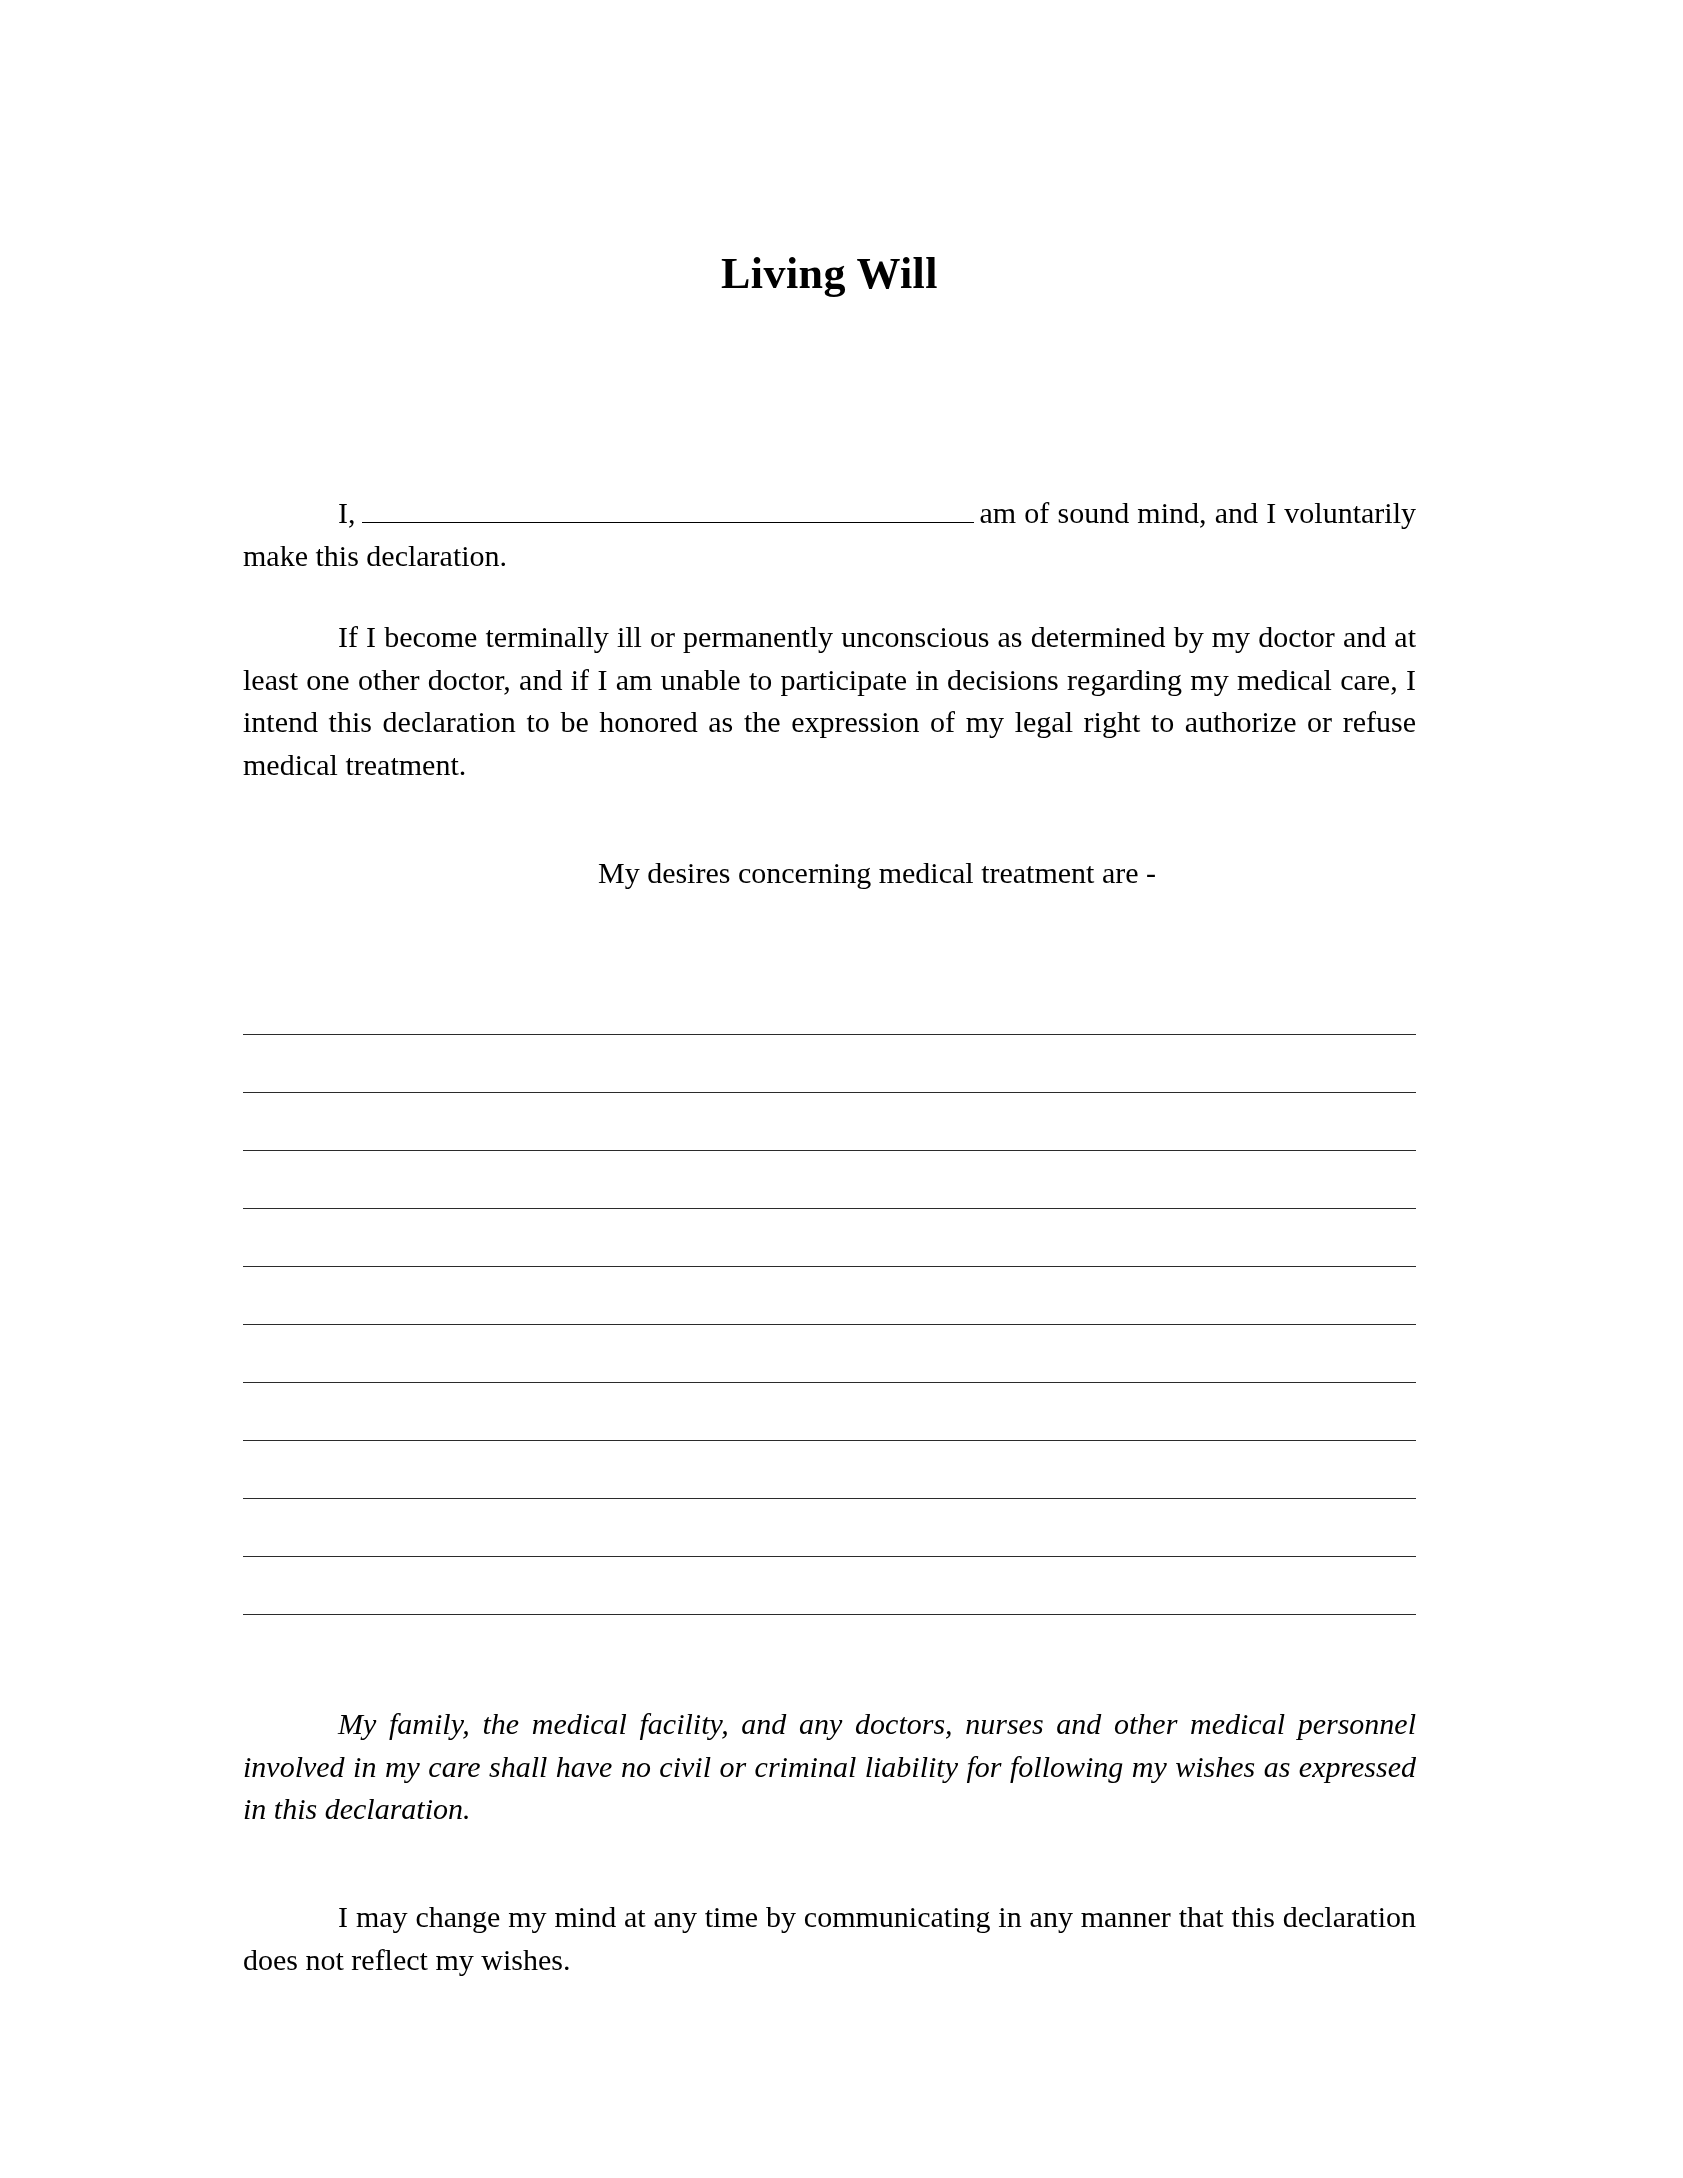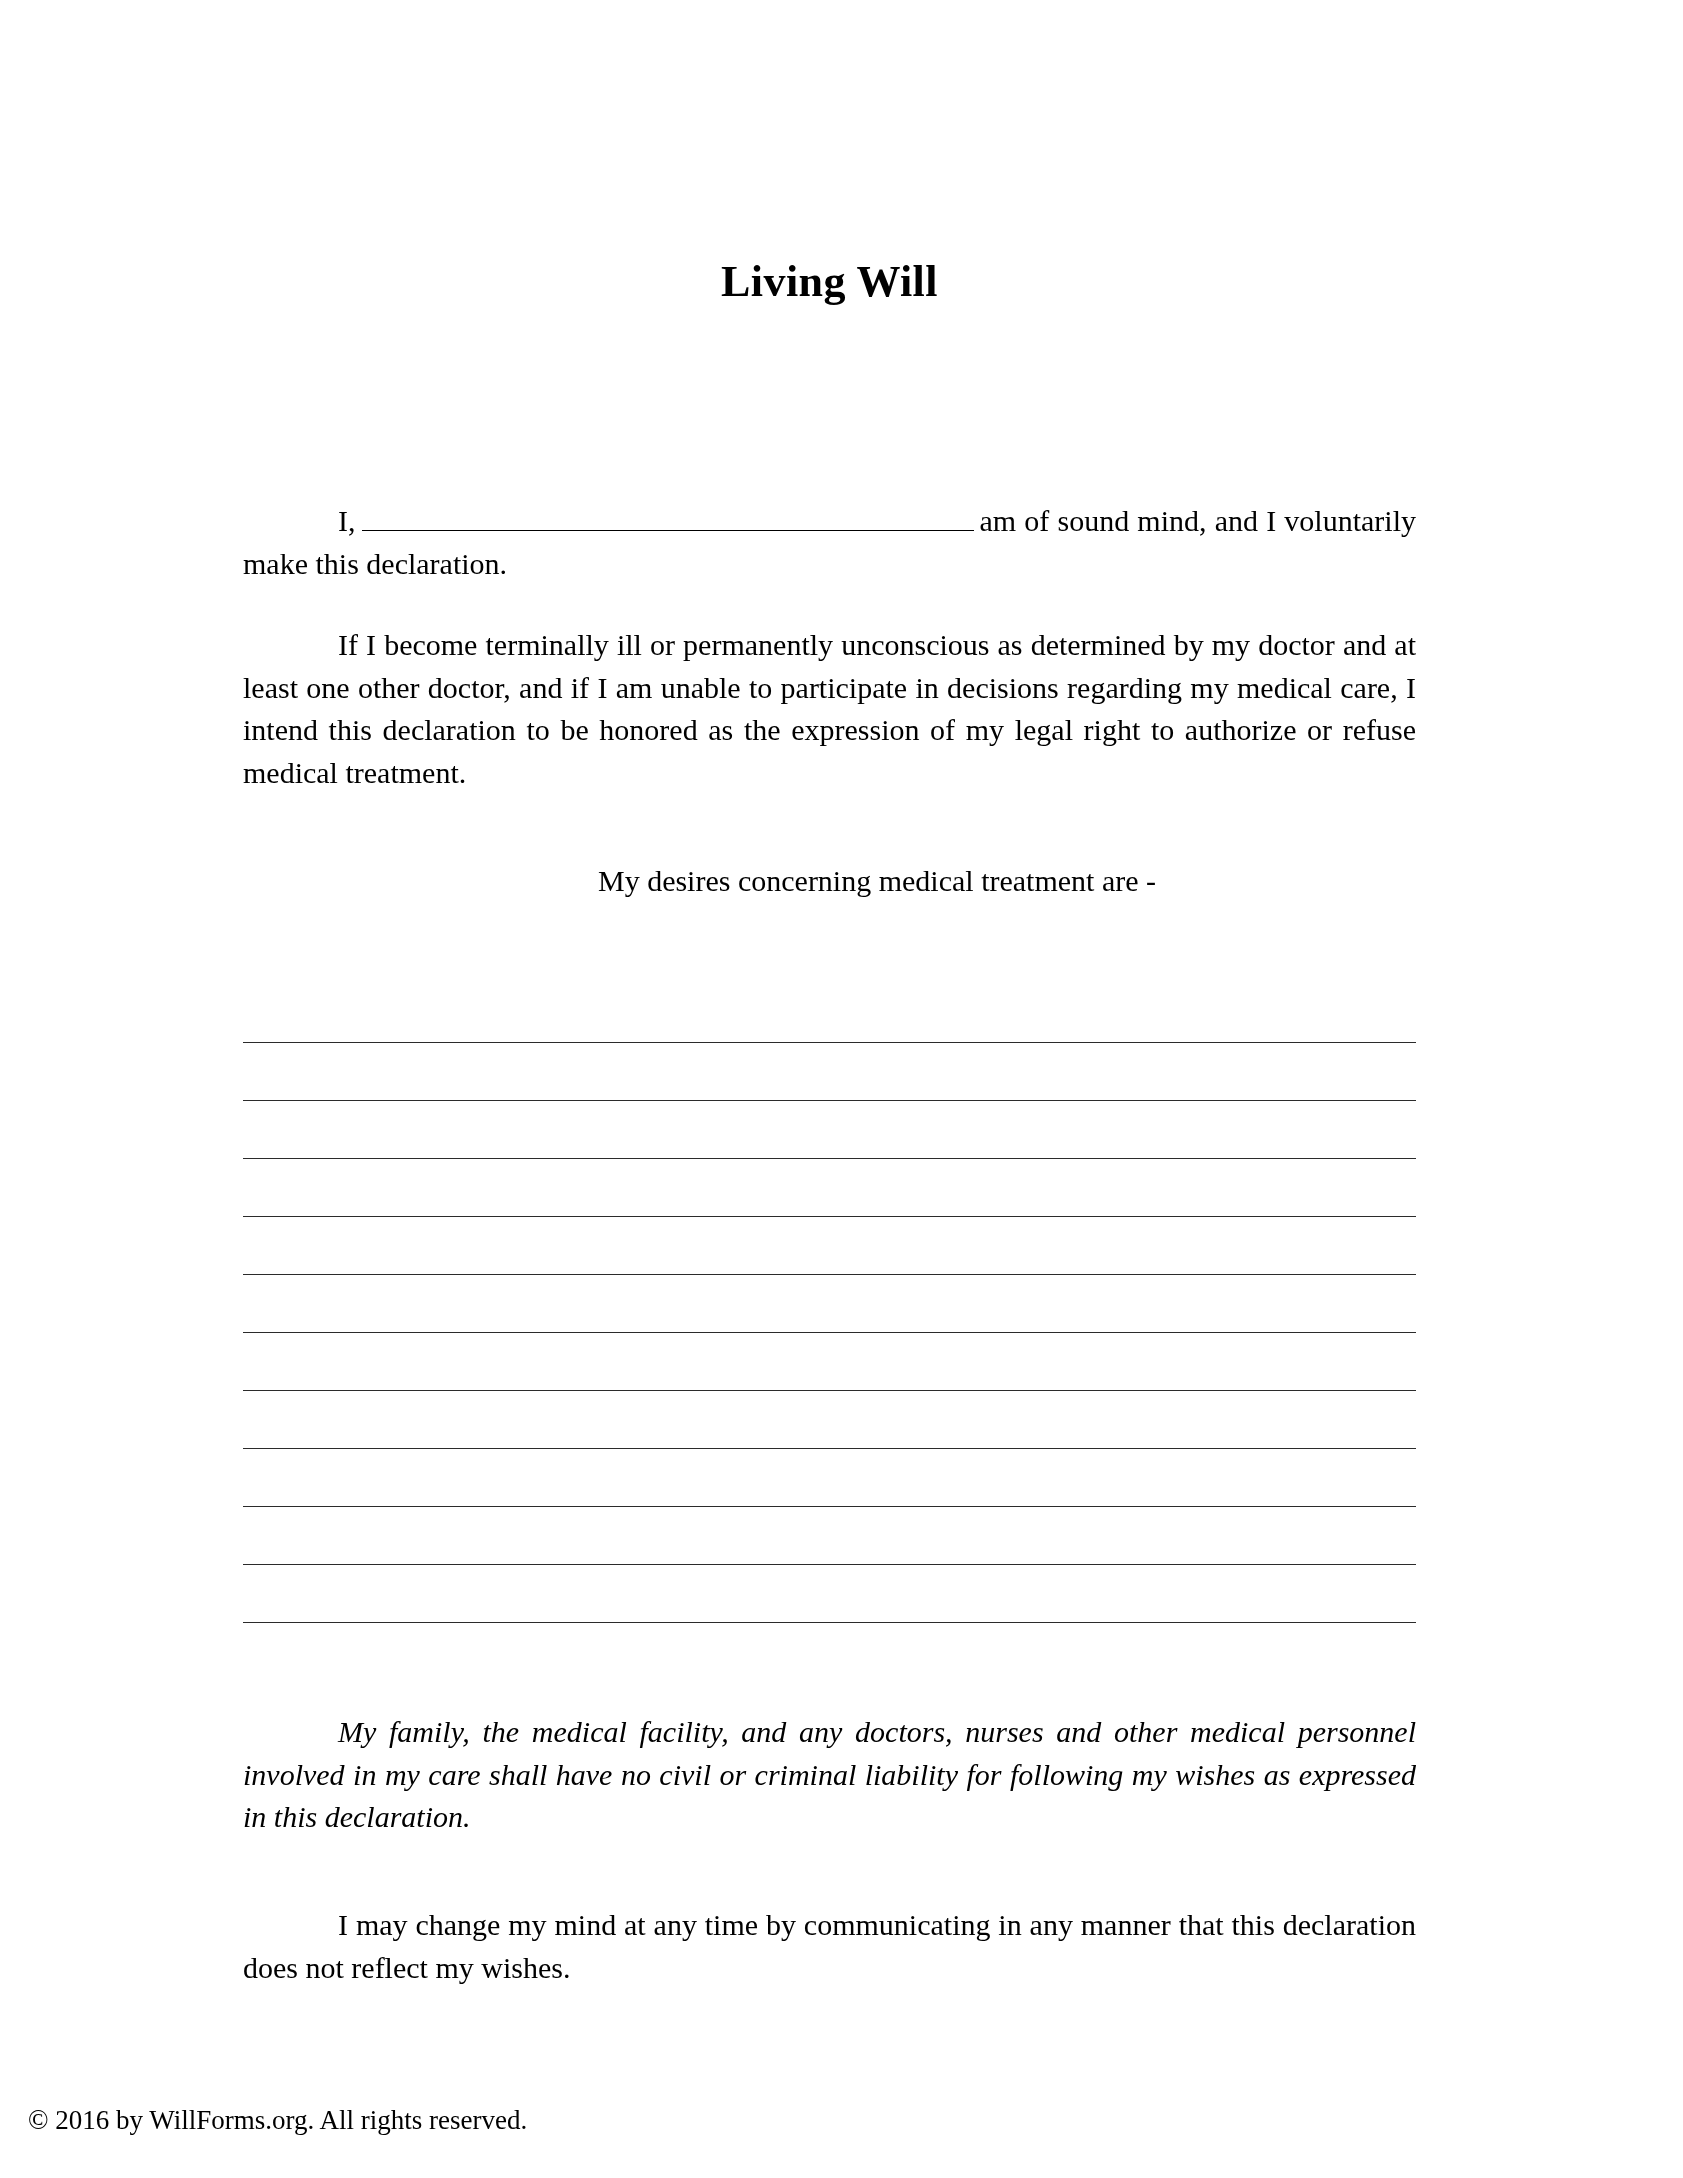--- a/index.html
+++ b/index.html
@@ -19,21 +19,21 @@
     position: absolute;
     top: 0;
     left: 0;
     width: 1683px;
     height: 2178px;
     background: #ffffff;
   }
   .content {
     position: absolute;
     left: 243px;
-    top: 16px;
+    top: 8px;
     width: 1173px;
   }
   .doc-title {
     text-align: center;
     font-size: 44px;
     font-weight: bold;
     margin: 0;
     padding-top: 240px;
     letter-spacing: 0.4px;
   }
@@ -115,15 +115,14 @@
       <div class="rule"></div>
       <div class="rule"></div>
     </div>
 
     <p class="para p-liability">My family, the medical facility, and any doctors, nurses and other medical personnel involved in my care shall have no civil or criminal liability for following my wishes as expressed in this declaration.</p>
 
     <p class="para p-change">I may change my mind at any time by communicating in any manner that this declaration does not reflect my wishes.</p>
 
   </div>
 
-  <div class="footer">© 2016 by WillForms.org. All rights reserved.</div>
 </div>
 
 
 </body></html>

